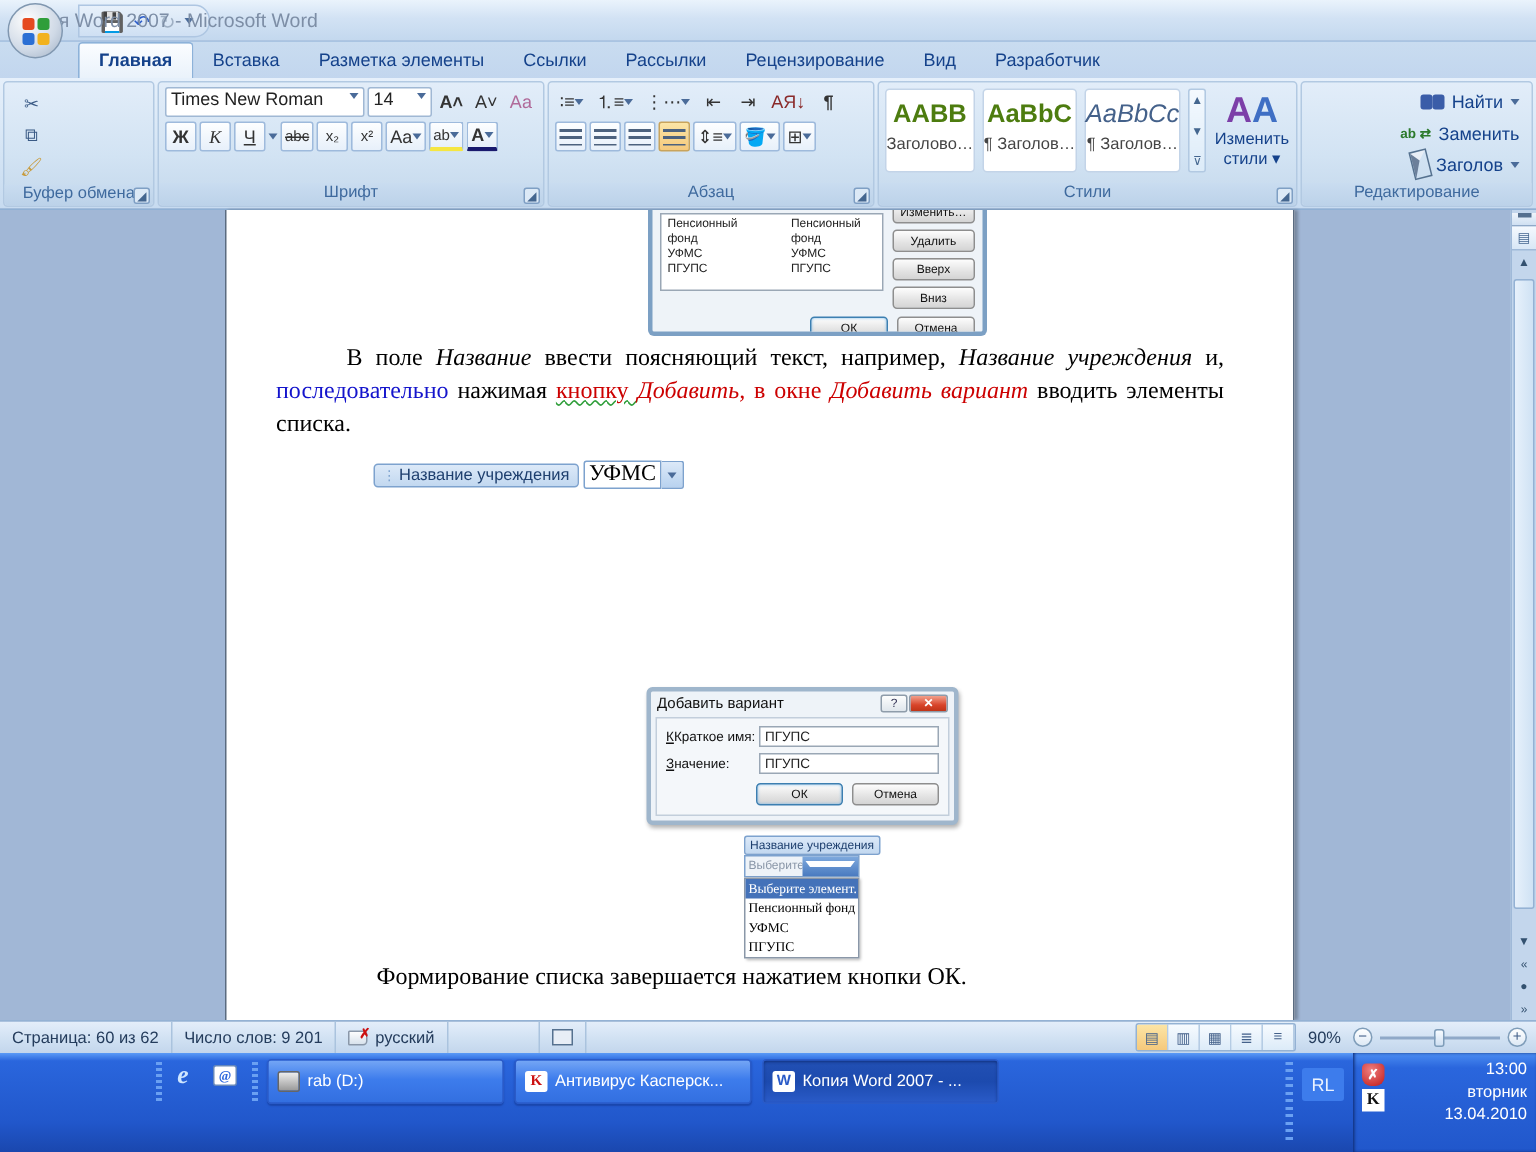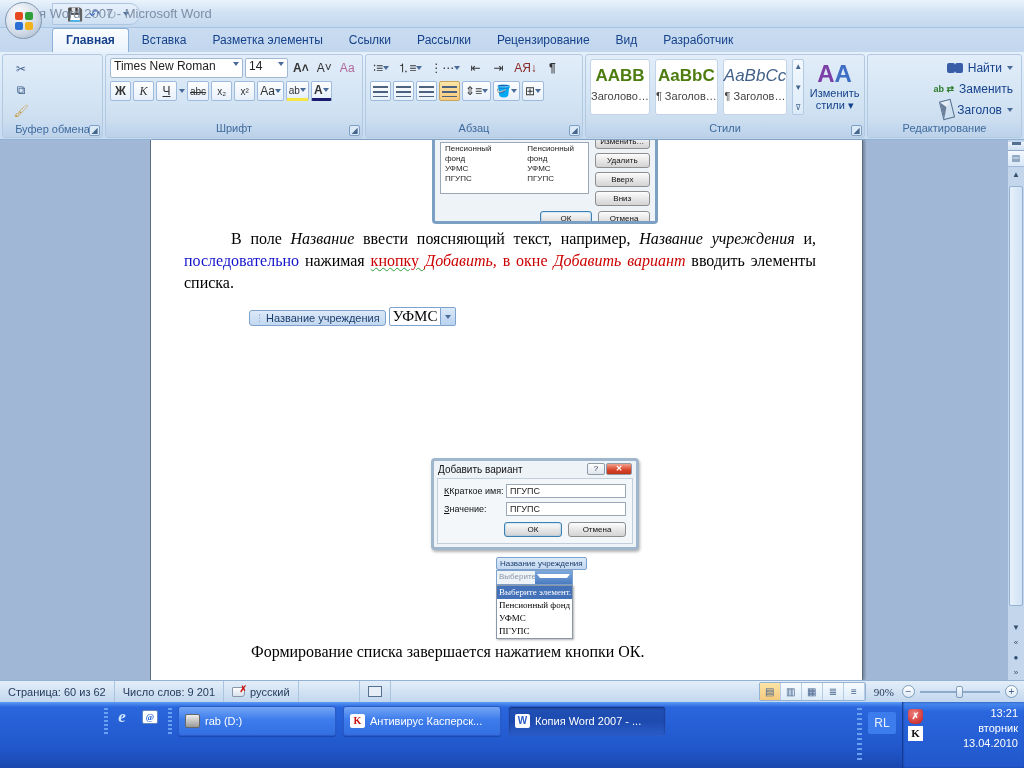--- a/index.html
+++ b/index.html
@@ -489,21 +489,21 @@
     <span class="macro-ico"></span>
   </div>
   <div class="sb-right">
     <div class="viewbtns">
       <span class="vbtn on">▤</span>
       <span class="vbtn">▥</span>
       <span class="vbtn">▦</span>
       <span class="vbtn">≣</span>
       <span class="vbtn">≡</span>
     </div>
-    <span style="margin:0 4px;font-family:Liberation Serif, serif;">90%</span>
+    <span style="margin:0 4px;">90%</span>
     <div class="zoomctl">
       <span class="zbtn">−</span>
       <span class="ztrack">
           <span class="zthumb"></span>
         </span>
       <span class="zbtn">+</span>
     </div>
   </div>
 </div>
 
@@ -530,19 +530,19 @@
   </div>
   <div class="tray">
     <span class="tray-sep"></span>
     <span class="lang-ind">RL</span>
     <div class="tray-main">
       <div class="tray-icons">
         <span class="shield-ico">✗</span>
         <span class="kav-tray">K</span>
       </div>
       <div class="clock">
-        <span>13:21</span>
+        <span>13:00</span>
         <span>вторник</span>
         <span>13.04.2010</span>
       </div>
     </div>
   </div>
 </div>
 
 </body></html>

